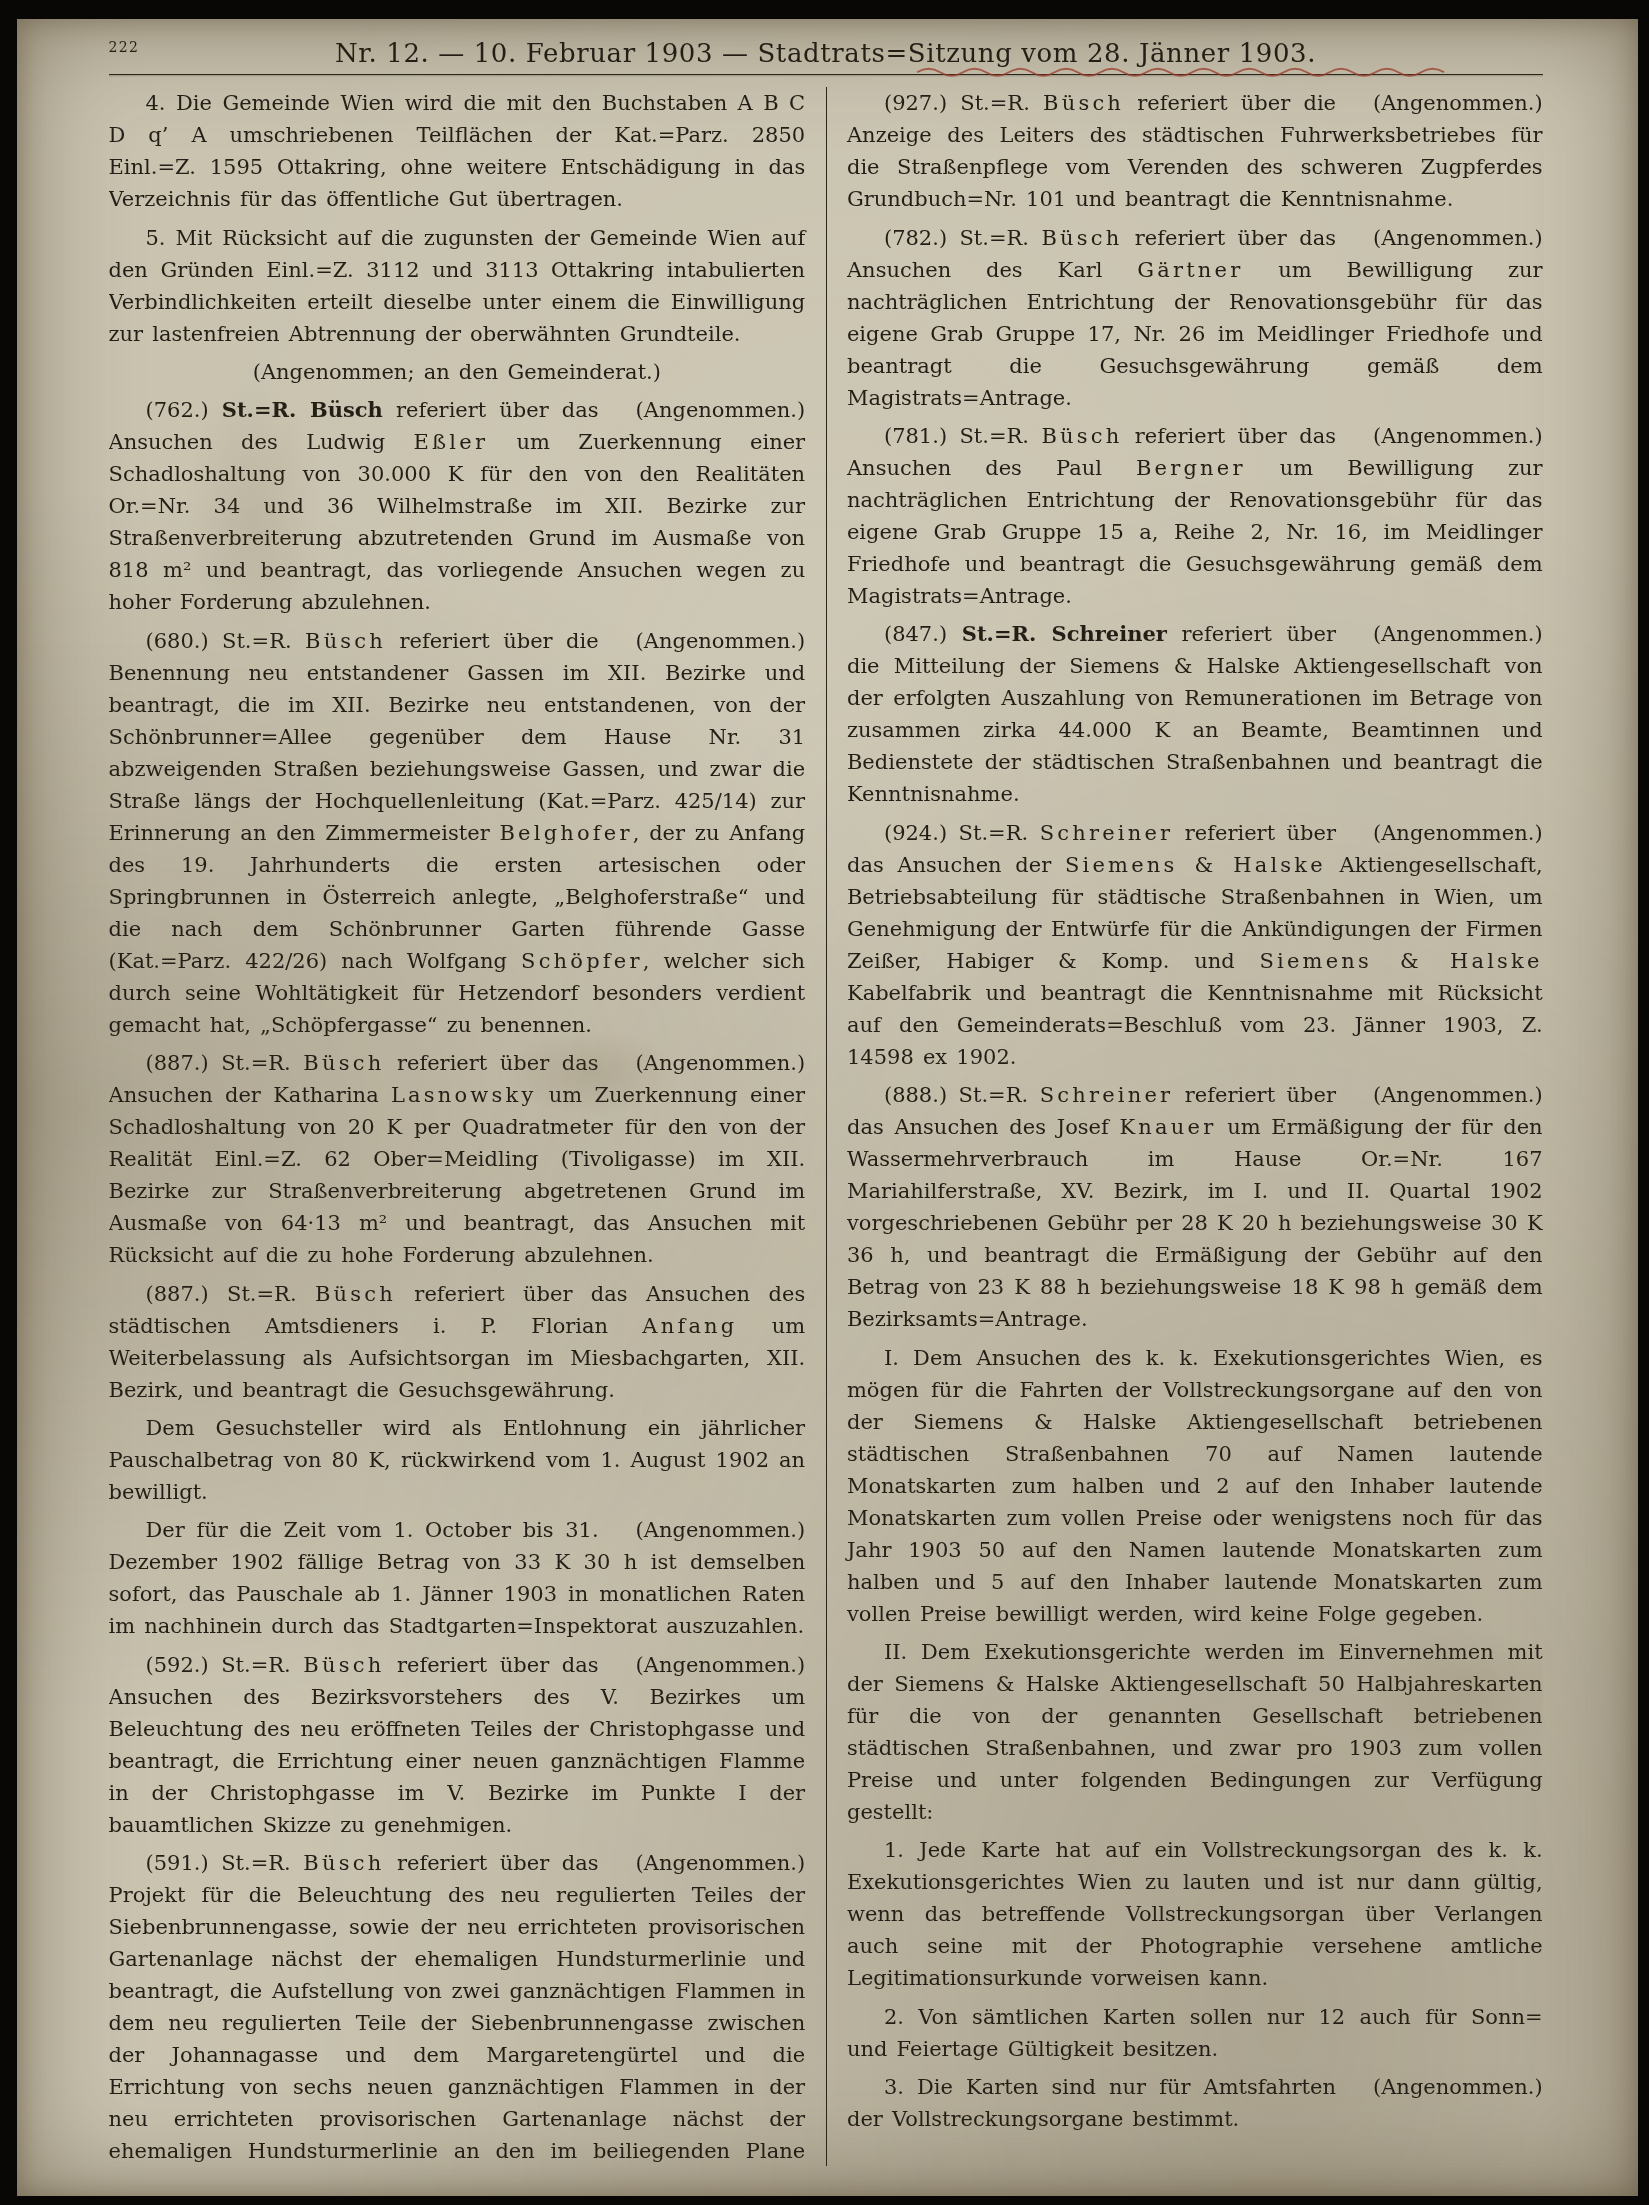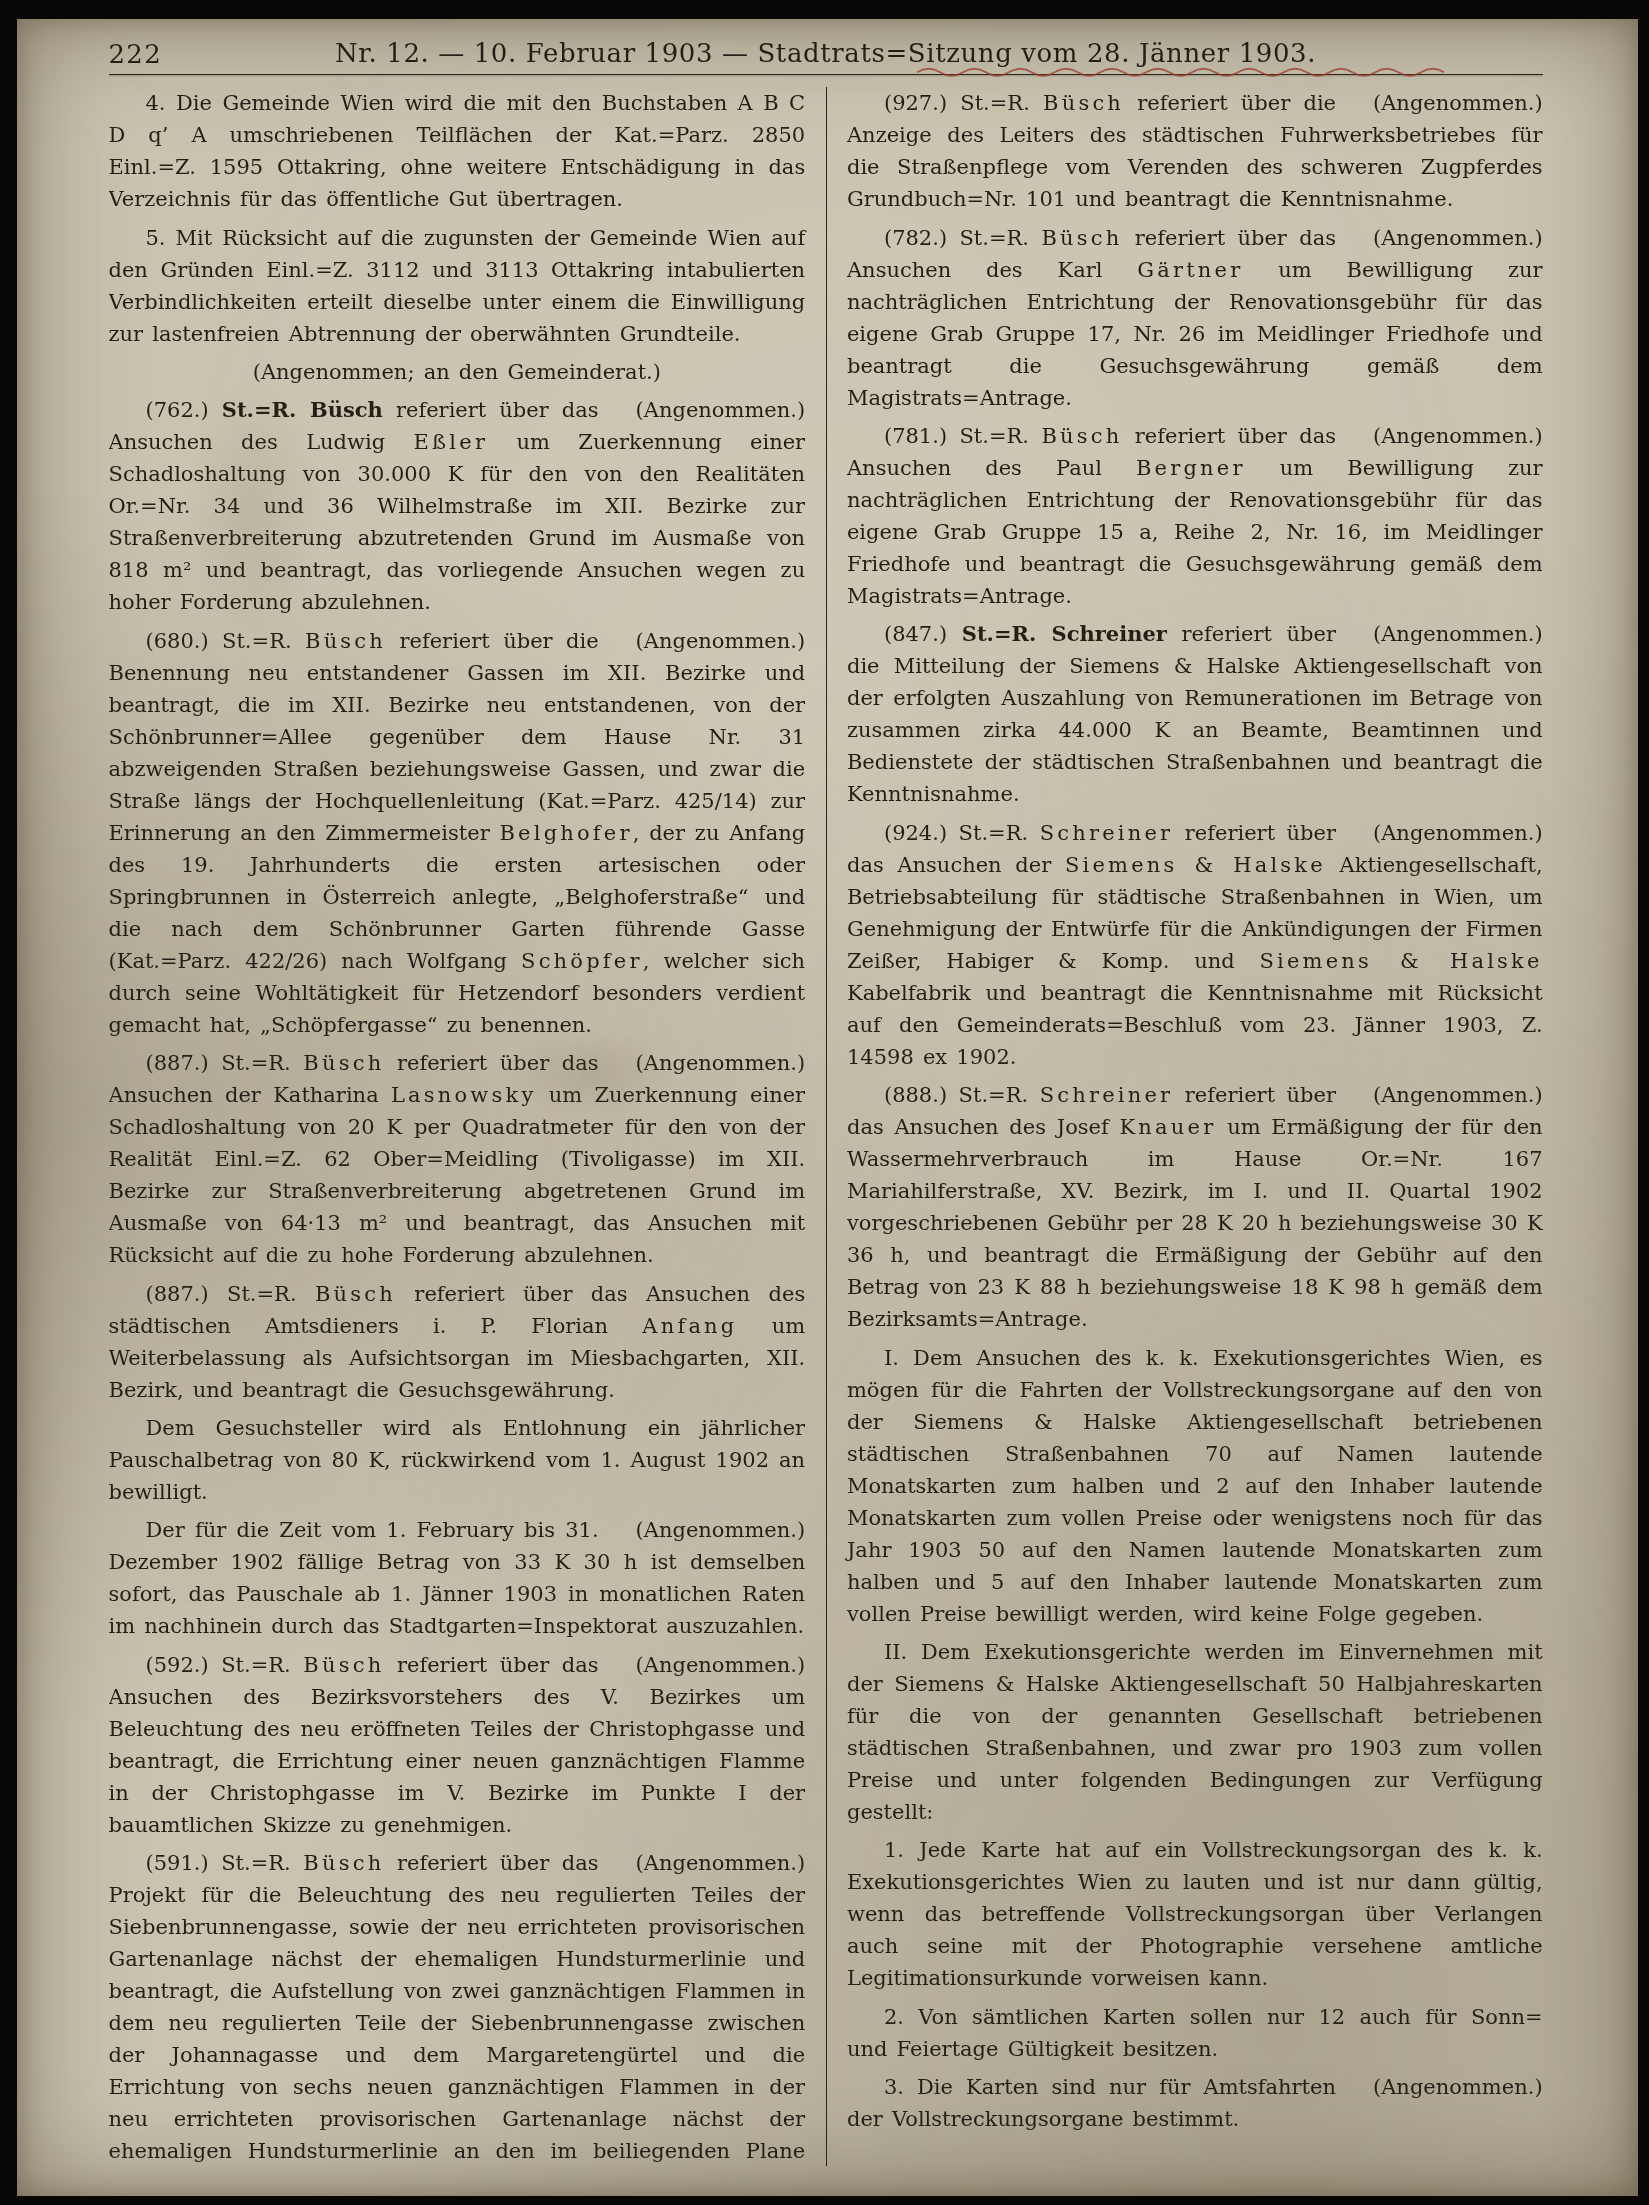--- a/index.html
+++ b/index.html
@@ -25,21 +25,21 @@
     overflow:hidden;
   }
   .inner{
     position:absolute;
     left:92px;right:95px;top:16.5px;bottom:30.5px;
     overflow:hidden;
   }
   .header-row{position:relative;height:33px;}
   .page-number{
     position:absolute;left:0;top:3.8px;
-    font-size:26px;letter-spacing:1.3px;
+    font-size:14px;letter-spacing:1.3px;
   }
   .header-title{
     text-align:center;
     font-size:26px;letter-spacing:0.6px;
     padding-top:2.5px;
     white-space:nowrap;
   }
   .header-rule{
     border-top:1.9px solid #2a241a;
     box-shadow:0 1.3px 0 rgba(42,36,26,.25);
@@ -95,21 +95,21 @@
       <div class="columns">
         <div class="col col-left">
             <p class="para body"><span>4. Die Gemeinde Wien wird die mit den Buchstaben A B C D q’ A umschriebenen Teilflächen der Kat.=Parz. 2850 Einl.=Z. 1595 Ottakring, ohne weitere Entschädigung in das Verzeichnis für das öffentliche Gut übertragen.</span></p>
             <p class="para body"><span>5. Mit Rücksicht auf die zugunsten der Gemeinde Wien auf den Gründen Einl.=Z. 3112 und 3113 Ottakring intabulierten Verbindlichkeiten erteilt dieselbe unter einem die Einwilligung zur lastenfreien Abtrennung der oberwähnten Grundteile.</span></p>
             <p class="para right"><span>(Angenommen; an den Gemeinderat.)</span></p>
             <p class="para body"><span class="tail">(Angenommen.)</span><span>(762.) </span><span class="seg-bold">St.=R. Büsch</span><span> referiert über das Ansuchen des Ludwig </span><span class="seg-spaced">Eßler</span><span> um Zuerkennung einer Schadloshaltung von 30.000 K für den von den Realitäten Or.=Nr. 34 und 36 Wilhelmstraße im XII. Bezirke zur Straßenverbreiterung abzutretenden Grund im Ausmaße von 818 m² und beantragt, das vorliegende Ansuchen wegen zu hoher Forderung abzulehnen.</span></p>
             <p class="para body"><span class="tail">(Angenommen.)</span><span>(680.) St.=R. </span><span class="seg-spaced">Büsch</span><span> referiert über die Benennung neu entstandener Gassen im XII. Bezirke und beantragt, die im XII. Bezirke neu entstandenen, von der Schönbrunner=Allee gegenüber dem Hause Nr. 31 abzweigenden Straßen beziehungsweise Gassen, und zwar die Straße längs der Hochquellenleitung (Kat.=Parz. 425/14) zur Erinnerung an den Zimmermeister </span><span class="seg-spaced">Belghofer</span><span>, der zu Anfang des 19. Jahrhunderts die ersten artesischen oder Springbrunnen in Österreich anlegte, „Belghoferstraße“ und die nach dem Schönbrunner Garten führende Gasse (Kat.=Parz. 422/26) nach Wolfgang </span><span class="seg-spaced">Schöpfer</span><span>, welcher sich durch seine Wohltätigkeit für Hetzendorf besonders verdient gemacht hat, „Schöpfergasse“ zu benennen.</span></p>
             <p class="para body"><span class="tail">(Angenommen.)</span><span>(887.) St.=R. </span><span class="seg-spaced">Büsch</span><span> referiert über das Ansuchen der Katharina </span><span class="seg-spaced">Lasnowsky</span><span> um Zuerkennung einer Schadloshaltung von 20 K per Quadratmeter für den von der Realität Einl.=Z. 62 Ober=Meidling (Tivoligasse) im XII. Bezirke zur Straßenverbreiterung abgetretenen Grund im Ausmaße von 64·13 m² und beantragt, das Ansuchen mit Rücksicht auf die zu hohe Forderung abzulehnen.</span></p>
             <p class="para body"><span>(887.) St.=R. </span><span class="seg-spaced">Büsch</span><span> referiert über das Ansuchen des städtischen Amtsdieners i. P. Florian </span><span class="seg-spaced">Anfang</span><span> um Weiterbelassung als Aufsichtsorgan im Miesbachgarten, XII. Bezirk, und beantragt die Gesuchsgewährung.</span></p>
             <p class="para body"><span>Dem Gesuchsteller wird als Entlohnung ein jährlicher Pauschalbetrag von 80 K, rückwirkend vom 1. August 1902 an bewilligt.</span></p>
-            <p class="para body"><span class="tail">(Angenommen.)</span><span>Der für die Zeit vom 1. February bis 31. Dezember 1902 fällige Betrag von 33 K 30 h ist demselben sofort, das Pauschale ab 1. Jänner 1903 in monatlichen Raten im nachhinein durch das Stadtgarten=Inspektorat auszuzahlen.</span></p>
+            <p class="para body"><span class="tail">(Angenommen.)</span><span>Der für die Zeit vom 1. October bis 31. Dezember 1902 fällige Betrag von 33 K 30 h ist demselben sofort, das Pauschale ab 1. Jänner 1903 in monatlichen Raten im nachhinein durch das Stadtgarten=Inspektorat auszuzahlen.</span></p>
             <p class="para body"><span class="tail">(Angenommen.)</span><span>(592.) St.=R. </span><span class="seg-spaced">Büsch</span><span> referiert über das Ansuchen des Bezirksvorstehers des V. Bezirkes um Beleuchtung des neu eröffneten Teiles der Christophgasse und beantragt, die Errichtung einer neuen ganznächtigen Flamme in der Christophgasse im V. Bezirke im Punkte I der bauamtlichen Skizze zu genehmigen.</span></p>
             <p class="para body"><span class="tail">(Angenommen.)</span><span>(591.) St.=R. </span><span class="seg-spaced">Büsch</span><span> referiert über das Projekt für die Beleuchtung des neu regulierten Teiles der Siebenbrunnengasse, sowie der neu errichteten provisorischen Gartenanlage nächst der ehemaligen Hundsturmerlinie und beantragt, die Aufstellung von zwei ganznächtigen Flammen in dem neu regulierten Teile der Siebenbrunnengasse zwischen der Johannagasse und dem Margaretengürtel und die Errichtung von sechs neuen ganznächtigen Flammen in der neu errichteten provisorischen Gartenanlage nächst der ehemaligen Hundsturmerlinie an den im beiliegenden Plane bezeichneten Punkten zu genehmigen.</span></p>
           </div>
         <div class="col col-right">
             <p class="para body"><span class="tail">(Angenommen.)</span><span>(927.) St.=R. </span><span class="seg-spaced">Büsch</span><span> referiert über die Anzeige des Leiters des städtischen Fuhrwerksbetriebes für die Straßenpflege vom Verenden des schweren Zugpferdes Grundbuch=Nr. 101 und beantragt die Kenntnisnahme.</span></p>
             <p class="para body"><span class="tail">(Angenommen.)</span><span>(782.) St.=R. </span><span class="seg-spaced">Büsch</span><span> referiert über das Ansuchen des Karl </span><span class="seg-spaced">Gärtner</span><span> um Bewilligung zur nachträglichen Entrichtung der Renovationsgebühr für das eigene Grab Gruppe 17, Nr. 26 im Meidlinger Friedhofe und beantragt die Gesuchsgewährung gemäß dem Magistrats=Antrage.</span></p>
             <p class="para body"><span class="tail">(Angenommen.)</span><span>(781.) St.=R. </span><span class="seg-spaced">Büsch</span><span> referiert über das Ansuchen des Paul </span><span class="seg-spaced">Bergner</span><span> um Bewilligung zur nachträglichen Entrichtung der Renovationsgebühr für das eigene Grab Gruppe 15 a, Reihe 2, Nr. 16, im Meidlinger Friedhofe und beantragt die Gesuchsgewährung gemäß dem Magistrats=Antrage.</span></p>
             <p class="para body"><span class="tail">(Angenommen.)</span><span>(847.) </span><span class="seg-bold">St.=R. Schreiner</span><span> referiert über die Mitteilung der Siemens &amp; Halske Aktiengesellschaft von der erfolgten Auszahlung von Remunerationen im Betrage von zusammen zirka 44.000 K an Beamte, Beamtinnen und Bedienstete der städtischen Straßenbahnen und beantragt die Kenntnisnahme.</span></p>
             <p class="para body"><span class="tail">(Angenommen.)</span><span>(924.) St.=R. </span><span class="seg-spaced">Schreiner</span><span> referiert über das Ansuchen der </span><span class="seg-spaced">Siemens &amp; Halske</span><span> Aktiengesellschaft, Betriebsabteilung für städtische Straßenbahnen in Wien, um Genehmigung der Entwürfe für die Ankündigungen der Firmen Zeißer, Habiger &amp; Komp. und </span><span class="seg-spaced">Siemens &amp; Halske</span><span> Kabelfabrik und beantragt die Kenntnisnahme mit Rücksicht auf den Gemeinderats=Beschluß vom 23. Jänner 1903, Z. 14598 ex 1902.</span></p>
             <p class="para body"><span class="tail">(Angenommen.)</span><span>(888.) St.=R. </span><span class="seg-spaced">Schreiner</span><span> referiert über das Ansuchen des Josef </span><span class="seg-spaced">Knauer</span><span> um Ermäßigung der für den Wassermehrverbrauch im Hause Or.=Nr. 167 Mariahilferstraße, XV. Bezirk, im I. und II. Quartal 1902 vorgeschriebenen Gebühr per 28 K 20 h beziehungsweise 30 K 36 h, und beantragt die Ermäßigung der Gebühr auf den Betrag von 23 K 88 h beziehungsweise 18 K 98 h gemäß dem Bezirksamts=Antrage.</span></p>

